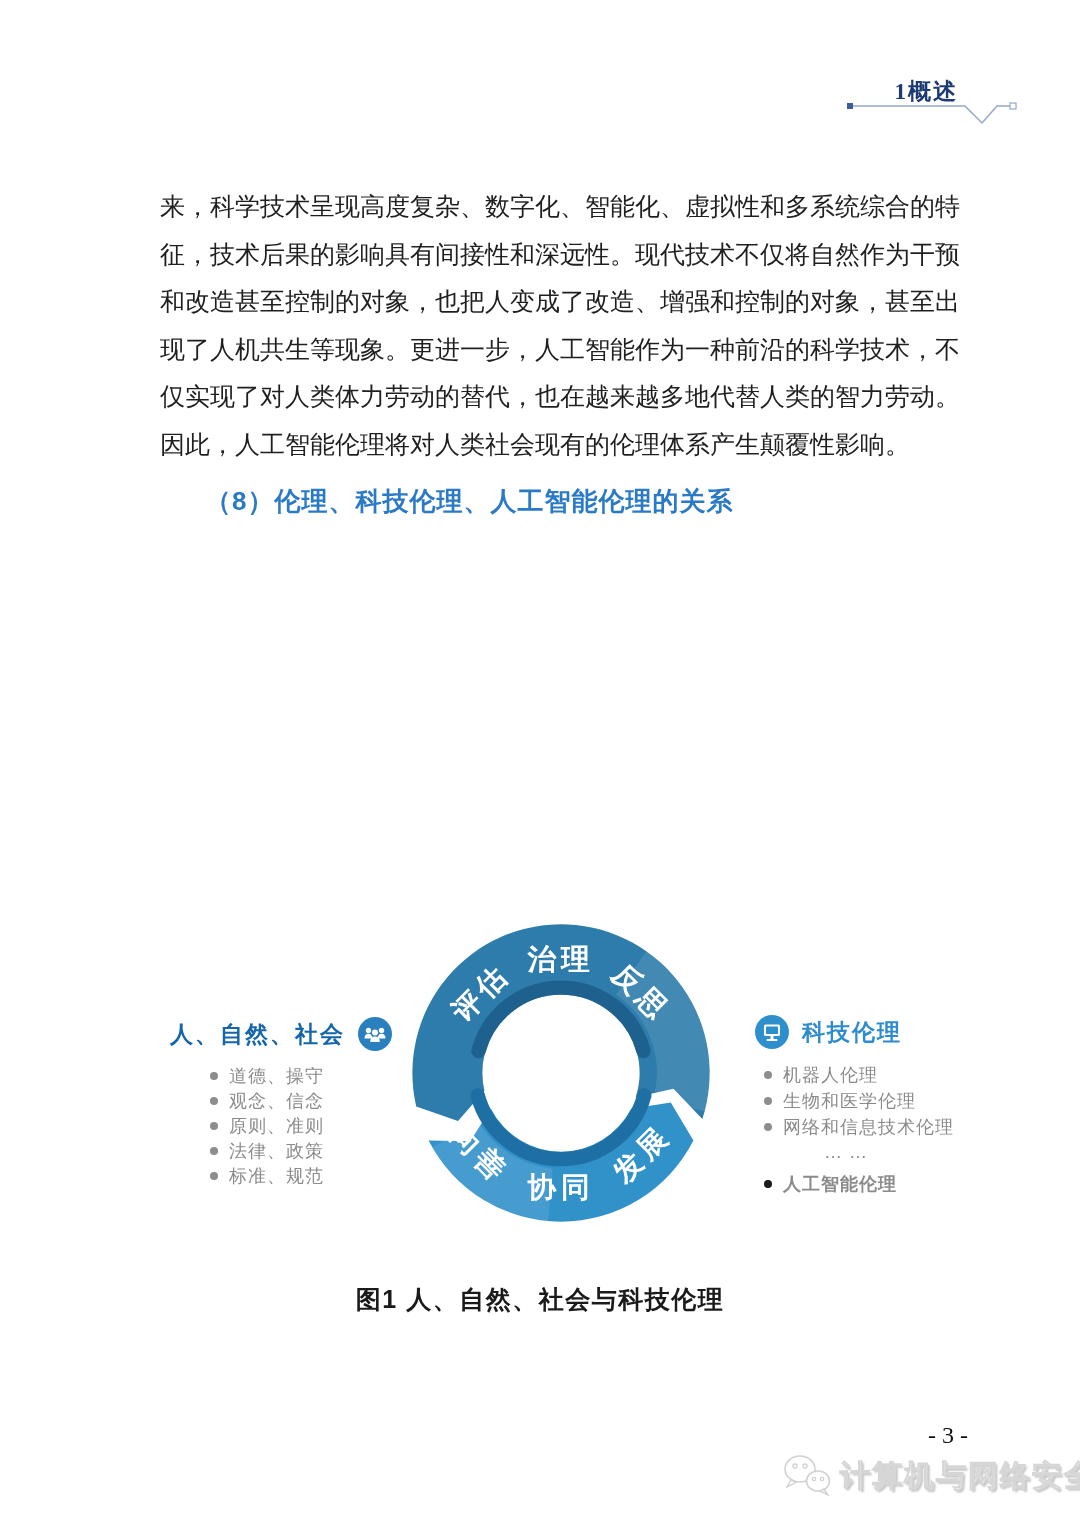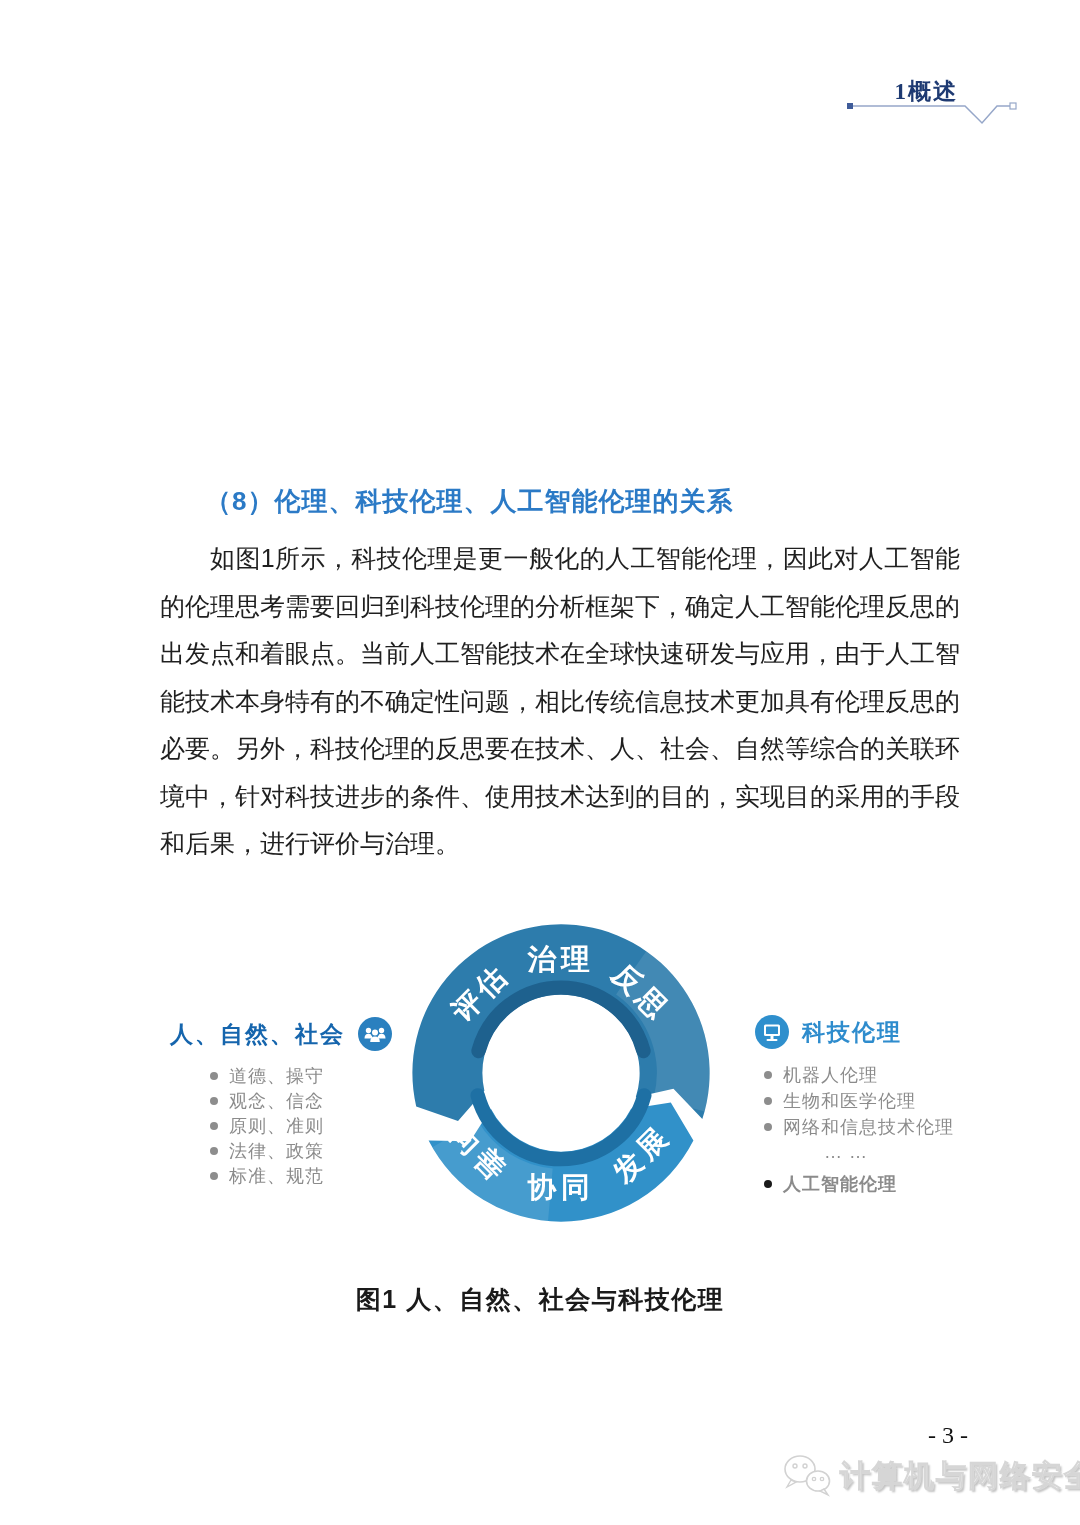--- a/index.html
+++ b/index.html
@@ -77,22 +77,22 @@
 
 <div class="page">
 
   <div class="hdr-title">1概述</div>
   <svg class="hdr-line" width="180" height="32" viewBox="0 0 180 32">
     <polyline points="5,8 120,8 137,25 152,8 168,8" fill="none" stroke="#96a7c9" stroke-width="1.5"></polyline>
     <rect x="2" y="5" width="6" height="6" fill="#3f5c9a"></rect>
     <rect x="165" y="5" width="6" height="6" fill="#ffffff" stroke="#96a7c9" stroke-width="1.2"></rect>
   </svg>
 
+  <p class="bodytext p1">来，科学技术呈现高度复杂、数字化、智能化、虚拟性和多系统综合的特征，技术后果的影响具有间接性和深远性。现代技术不仅将自然作为干预和改造甚至控制的对象，也把人变成了改造、增强和控制的对象，甚至出现了人机共生等现象。更进一步，人工智能作为一种前沿的科学技术，不仅实现了对人类体力劳动的替代，也在越来越多地代替人类的智力劳动。因此，人工智能伦理将对人类社会现有的伦理体系产生颠覆性影响。</p>
   <h3 class="sec-heading">（8）伦理、科技伦理、人工智能伦理的关系</h3>
-  <p class="bodytext p2">如图1所示，科技伦理是更一般化的人工智能伦理，因此对人工智能的伦理思考需要回归到科技伦理的分析框架下，确定人工智能伦理反思的出发点和着眼点。当前人工智能技术在全球快速研发与应用，由于人工智能技术本身特有的不确定性问题，相比传统信息技术更加具有伦理反思的必要。另外，科技伦理的反思要在技术、人、社会、自然等综合的关联环境中，针对科技进步的条件、使用技术达到的目的，实现目的采用的手段和后果，进行评价与治理。</p>
 
   <svg class="diagram" width="326" height="326" viewBox="0 0 340 340">
 
     <path d="M 317.4 217.9 A 155 155 0 1 0 19.0 204.9 L 62.6 220.1 L 90.1 188.4 A 82 82 0 1 1 248.0 195.3 L 287.3 186.5 Z" fill="#2d7cac"></path>
 
     <path d="M 256.0 147.0 A 89 89 0 0 0 84.0 147.0" fill="none" stroke="#1e618e" stroke-width="15" stroke-linecap="round"></path>
 
     <path d="M 319.7 210.1 A 155 155 0 0 0 258.9 43.1 L 227.4 88.1 A 100 100 0 0 1 266.6 195.9 Z" fill="rgba(255,255,255,0.10)"></path>
 
     <path d="M 31.9 240.4 A 155 155 0 0 0 308.1 240.4 L 284.5 200.7 L 243.1 207.2 A 82 82 0 0 1 96.9 207.2 L 75.3 241.3 Z" fill="#3191c9"></path>

